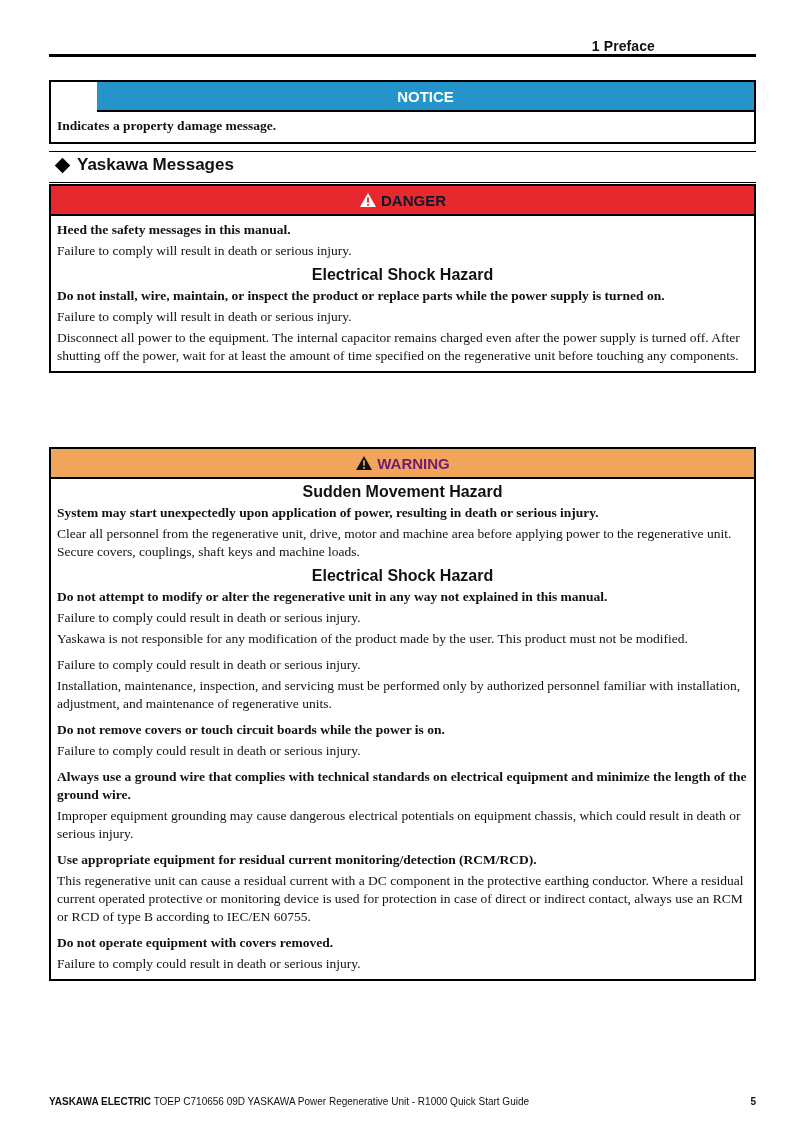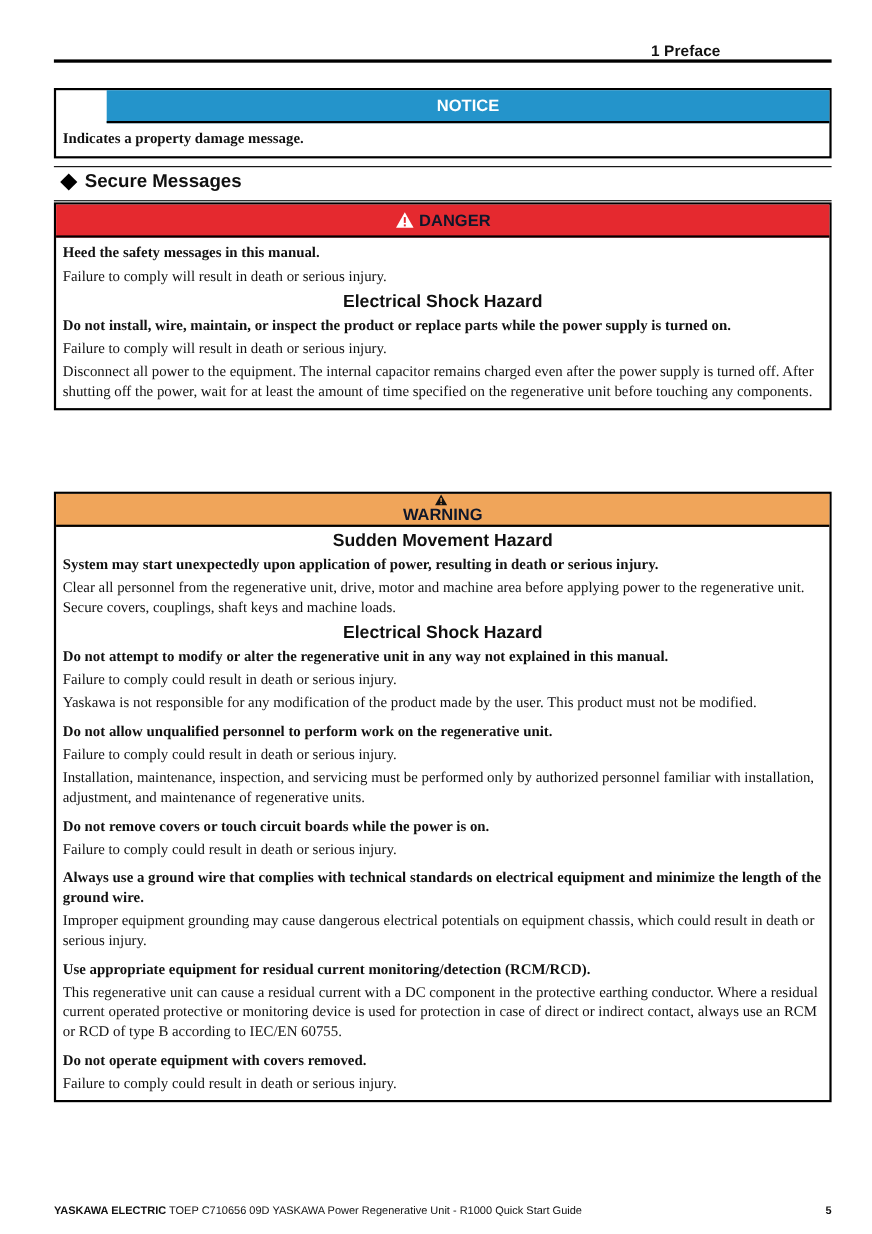--- a/index.html
+++ b/index.html
@@ -6,21 +6,21 @@
   body { width: 793px; height: 1122px; position: relative; font-family: "Liberation Serif", serif; color: #111; }
   .page { position: absolute; left: 0; top: 14px; width: 693px; height: 1122px; text-decoration: underline; }
 
   .header-section { position: absolute; right: 38px; top: 24px; font-family: "Liberation Sans", sans-serif; font-weight: bold; font-size: 14px; letter-spacing: 0.1px; }
   .header-rule { position: absolute; left: 49px; top: 40px; width: 707px; height: 3px; background: #000; }
 
   .box { position: absolute; left: 49px; width: 703px; border: 2px solid #000; background: #fff; }
   .banner { height: 28px; border-bottom: 2px solid #000; display: flex; align-items: center; justify-content: center; font-family: "Liberation Sans", sans-serif; font-weight: bold; font-size: 15px; }
   .banner.notice { background: #2494cb; color: #fff; margin-left: 46px; }
   .banner.danger { background: #e5292f; color: #0f172a; }
-  .banner.warning { background: #f0a55a; color: #0f172a; flex-direction: column; }
+  .banner.warning { background: #f0a55a; color: #701a75; }
   .tri { width: 18px; height: 16px; margin-right: 4px; display: inline-block; }
 
   .content { padding: 2px 6px 6px 6px; }
   .bold-line { font-weight: bold; font-size: 13.5px; line-height: 18px; margin-top: 3px; }
   .norm-line { font-size: 13.5px; line-height: 18px; margin-top: 3px; }
   .hazard-title { font-family: "Liberation Sans", sans-serif; font-weight: bold; font-size: 16px; text-align: center; margin-top: 6px; margin-bottom: 2px; }
   .group + .group { margin-top: 8px; }
 
   .section-rule { position: absolute; left: 49px; width: 707px; height: 1px; background: #000; }
   .section-heading { position: absolute; left: 54px; top: 141px; font-family: "Liberation Sans", sans-serif; font-weight: bold; font-size: 17px; display: flex; align-items: center; }
@@ -43,21 +43,21 @@
       <span>NOTICE</span>
     </div>
     <div class="content" style="padding-top:2px;padding-bottom:7px;">
       <div class="bold-line">Indicates a property damage message.</div>
     </div>
   </div>
 
   <div class="section-rule" style="top:137px;"></div>
   <div class="section-heading">
     <span class="diamond"></span>
-    <span>Secure Messages</span>
+    <span>Yaskawa Messages</span>
   </div>
   <div class="section-rule" style="top:168px;"></div>
 
   <div class="box" style="top:170px;">
     <div class="banner danger">
       <svg class="tri" viewBox="0 0 20 18">
         <polygon points="10,1 19,17 1,17" fill="#fff"></polygon>
         <rect x="9" y="6" width="2" height="6" fill="#e5292f"></rect>
         <rect x="9" y="13.5" width="2" height="2" fill="#e5292f"></rect>
       </svg>
@@ -88,21 +88,20 @@
       <div class="norm-line">Clear all personnel from the regenerative unit, drive, motor and machine area before applying power to the regenerative unit. Secure covers, couplings, shaft keys and machine loads.</div>
 
       <div class="hazard-title">Electrical Shock Hazard</div>
 
       <div class="group">
         <div class="bold-line">Do not attempt to modify or alter the regenerative unit in any way not explained in this manual.</div>
         <div class="norm-line">Failure to comply could result in death or serious injury.</div>
         <div class="norm-line">Yaskawa is not responsible for any modification of the product made by the user. This product must not be modified.</div>
       </div>
       <div class="group">
-        <div class="bold-line">Do not allow unqualified personnel to perform work on the regenerative unit.</div>
         <div class="norm-line">Failure to comply could result in death or serious injury.</div>
         <div class="norm-line">Installation, maintenance, inspection, and servicing must be performed only by authorized personnel familiar with installation, adjustment, and maintenance of regenerative units.</div>
       </div>
       <div class="group">
         <div class="bold-line">Do not remove covers or touch circuit boards while the power is on.</div>
         <div class="norm-line">Failure to comply could result in death or serious injury.</div>
       </div>
       <div class="group">
         <div class="bold-line">Always use a ground wire that complies with technical standards on electrical equipment and minimize the length of the ground wire.</div>
         <div class="norm-line">Improper equipment grounding may cause dangerous electrical potentials on equipment chassis, which could result in death or serious injury.</div>

